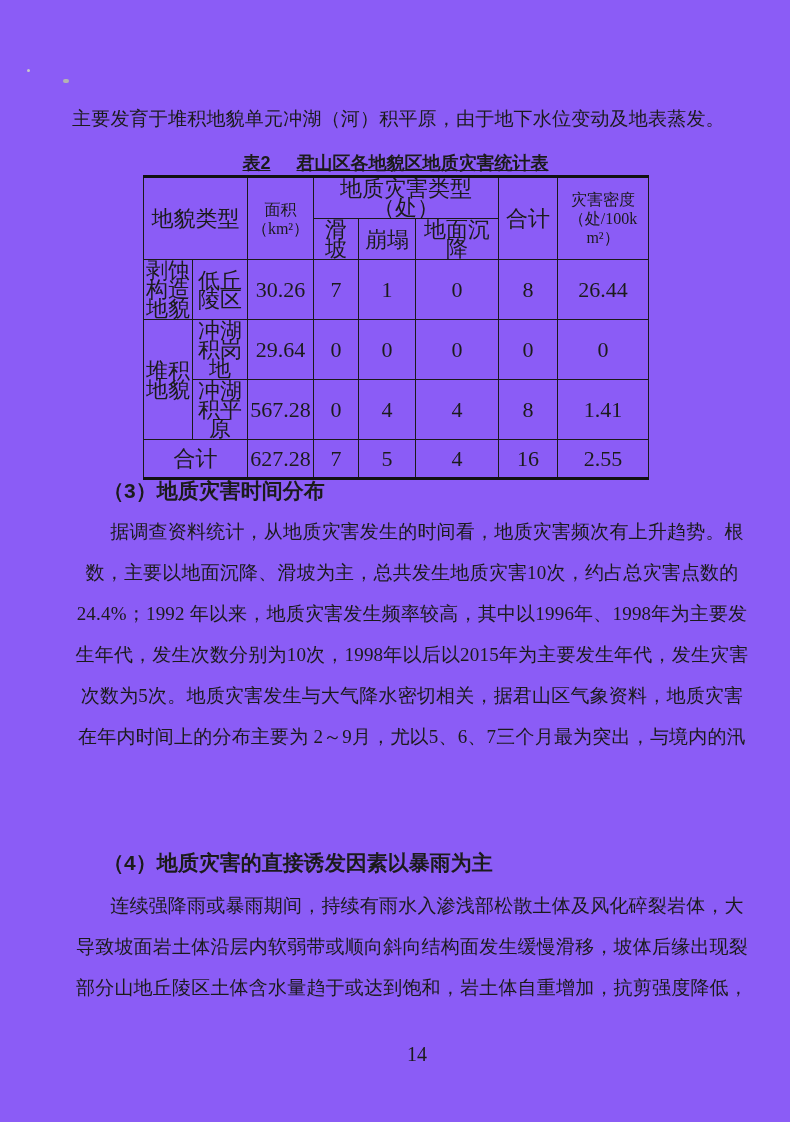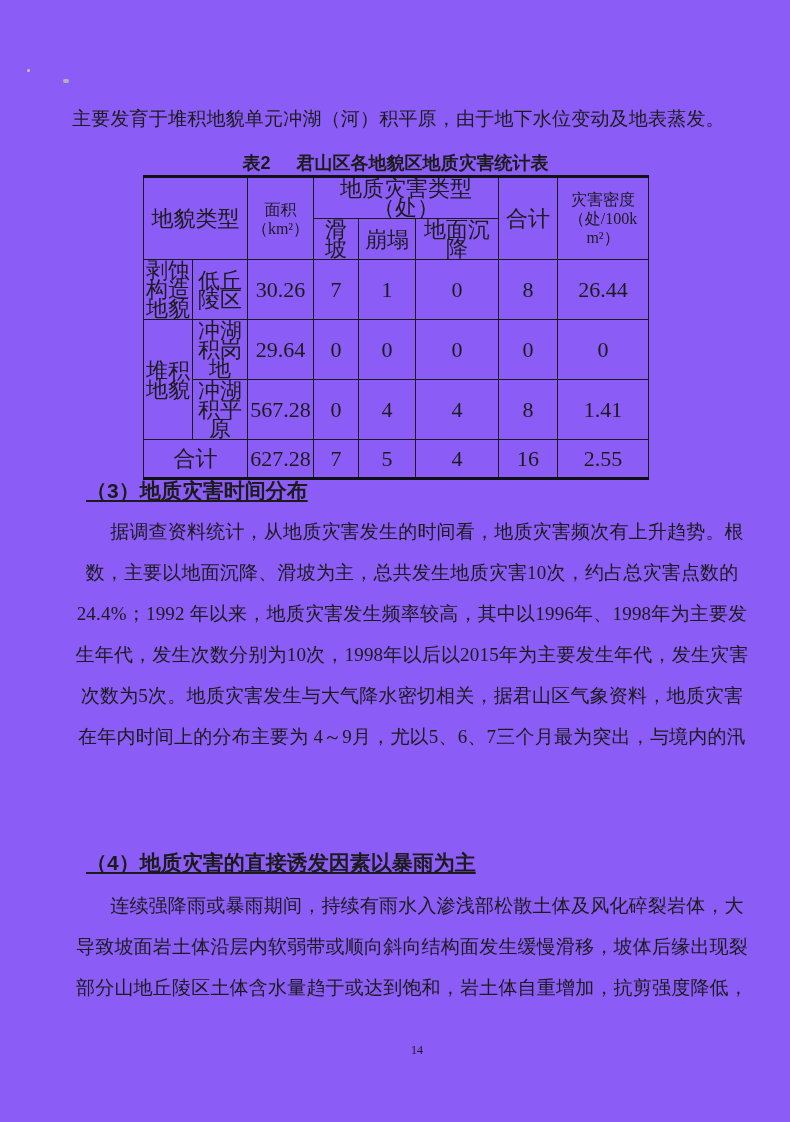--- a/index.html
+++ b/index.html
@@ -20,21 +20,21 @@
   .intro-line{
     position:absolute;left:72px;top:106px;width:660px;
     font-size:19px;line-height:26px;white-space:nowrap;
     letter-spacing:0.2px;
   }
 
   .tbl-caption{
     position:absolute;left:143px;top:151px;width:505px;
     text-align:center;
     font-family:"Liberation Sans", sans-serif;
-    font-weight:bold;font-size:18px;white-space:nowrap;
+    font-weight:bold;font-size:18px;white-space:nowrap;text-decoration:underline;
   }
   .tbl-caption .cap-label{margin-right:26px;}
 
   table.stats{
     position:absolute;left:143px;top:175px;width:505px;
     border-collapse:collapse;table-layout:fixed;
     border:1.5px solid #1a1a1a;
     border-top:3px solid #111;
     border-bottom:3px solid #111;
   }
@@ -49,36 +49,36 @@
   }
   table.stats .small{font-size:16px;line-height:19px;}
   tr.h1{height:40px;}
   tr.h2{height:38px;}
   tr.r1{height:57px;}
   tr.r2{height:57px;}
   tr.r3{height:56px;}
   tr.rt{height:39px;}
 
   .sec-heading{
-    position:absolute;left:86px;
+    position:absolute;left:103px;
     font-family:"Liberation Sans", sans-serif;
-    font-weight:bold;font-size:21px;white-space:nowrap;text-decoration:underline;
+    font-weight:bold;font-size:21px;white-space:nowrap;
   }
   #heading3{top:477px;}
   #heading4{top:849px;}
 
   .para{position:absolute;left:72px;width:680px;font-size:19px;letter-spacing:0.2px;}
   #para3{top:511px;}
   #para4{top:885px;}
   .para .ln{height:41px;line-height:41px;white-space:nowrap;text-align:center;}
   .para .ln.first{padding-left:30px;}
 
   .page-number{
     position:absolute;left:417px;top:1043px;transform:translateX(-50%);
-    font-size:12px;
+    font-size:20px;
   }
 </style>
 </head>
 <body>
 
 <div class="page">
 
   <div class="speck1"></div>
   <div class="speck2"></div>
 
@@ -158,21 +158,21 @@
   </table>
 
   <div id="heading3" class="sec-heading">（3）地质灾害时间分布</div>
 
   <div id="para3" class="para">
     <div class="ln first">据调查资料统计，从地质灾害发生的时间看，地质灾害频次有上升趋势。根</div>
     <div class="ln">数，主要以地面沉降、滑坡为主，总共发生地质灾害10次，约占总灾害点数的</div>
     <div class="ln">24.4%；1992 年以来，地质灾害发生频率较高，其中以1996年、1998年为主要发</div>
     <div class="ln">生年代，发生次数分别为10次，1998年以后以2015年为主要发生年代，发生灾害</div>
     <div class="ln">次数为5次。地质灾害发生与大气降水密切相关，据君山区气象资料，地质灾害</div>
-    <div class="ln">在年内时间上的分布主要为 4～9月，尤以5、6、7三个月最为突出，与境内的汛</div>
+    <div class="ln">在年内时间上的分布主要为 2～9月，尤以5、6、7三个月最为突出，与境内的汛</div>
   </div>
 
   <div id="heading4" class="sec-heading">（4）地质灾害的直接诱发因素以暴雨为主</div>
 
   <div id="para4" class="para">
     <div class="ln first">连续强降雨或暴雨期间，持续有雨水入渗浅部松散土体及风化碎裂岩体，大</div>
     <div class="ln">导致坡面岩土体沿层内软弱带或顺向斜向结构面发生缓慢滑移，坡体后缘出现裂</div>
     <div class="ln">部分山地丘陵区土体含水量趋于或达到饱和，岩土体自重增加，抗剪强度降低，</div>
   </div>
 

